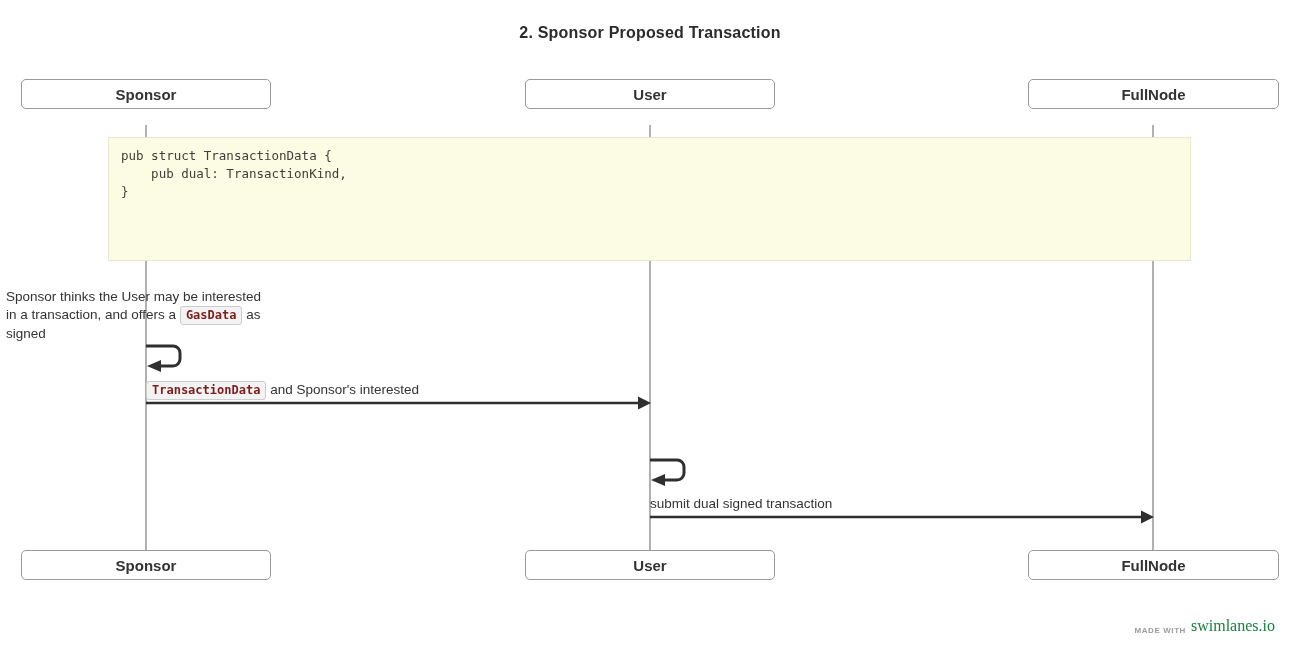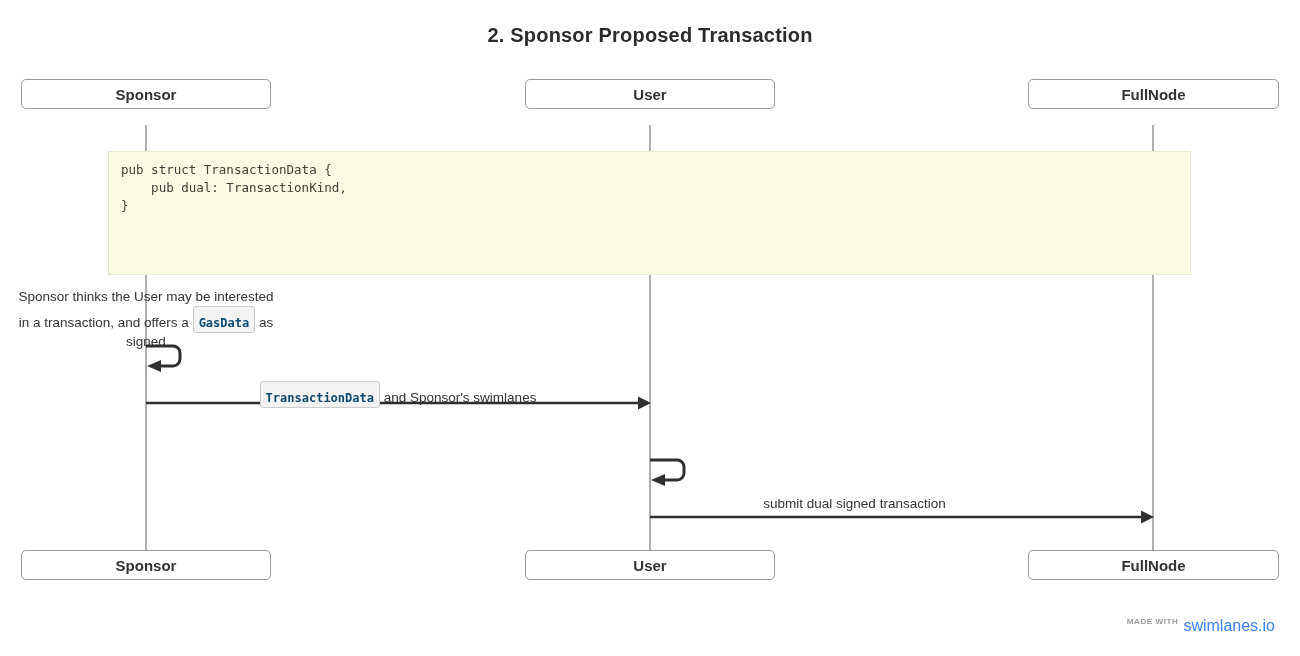--- a/index.html
+++ b/index.html
@@ -2,49 +2,49 @@
 <html><head>
 <meta charset="utf-8">
 <style>
   html,body{margin:0;padding:0;background:#ffffff;}
   .canvas{
     position:relative;width:1300px;height:656px;background:#ffffff;overflow:hidden;
     font-family:"Liberation Sans","DejaVu Sans",sans-serif;color:#333;
   }
   .title{
     position:absolute;left:0;top:24px;width:1300px;text-align:center;
-    font-size:20px;font-weight:700;color:#2b2b2b;letter-spacing:.2px;
+    font-size:16px;font-weight:700;color:#2b2b2b;letter-spacing:.2px;
   }
   svg.layer{position:absolute;left:0;top:0;z-index:1;}
   .actor-box{
     position:absolute;height:30px;background:#ffffff;border:1px solid #999;
     border-radius:5px;display:flex;align-items:center;justify-content:center;
     font-size:15px;font-weight:700;color:#333;z-index:3;box-sizing:border-box;
   }
   .note-box{
-    position:absolute;left:108px;top:151px;width:1083px;height:124px;
+    position:absolute;left:108px;top:137px;width:1083px;height:124px;
     background:#fcfce4;border:1px solid #e7e7d2;box-sizing:border-box;
     padding:9px 0 0 12px;z-index:2;
   }
   .code-line{
     font-family:"DejaVu Sans Mono","Liberation Mono",monospace;
     font-size:12.5px;line-height:18px;color:#3f3f35;white-space:pre;
   }
-  .msg-label{position:absolute;text-align:center;font-size:13.5px;color:#333;line-height:18px;z-index:2;}
+  .msg-label{position:absolute;text-align:left;font-size:13.5px;color:#333;line-height:18px;z-index:2;}
   .chip{
     display:inline-block;font-family:"DejaVu Sans Mono","Liberation Mono",monospace;
-    font-size:12px;font-weight:700;color:#0c4a6e;background:#f3f3f3;
-    border:1px solid #ccc;border-radius:3px;padding:8px 5px 1px 5px;line-height:16px;
+    font-size:12px;font-weight:700;color:#7f1d1d;background:#f3f3f3;
+    border:1px solid #ccc;border-radius:3px;padding:0 5px 1px 5px;line-height:16px;
     vertical-align:baseline;
   }
   .footer{
-    position:absolute;right:25px;top:617px;z-index:3;display:flex;align-items:flex-start;gap:5px;
+    position:absolute;right:25px;top:617px;z-index:3;display:flex;align-items:flex-end;gap:5px;
   }
   .made-with{font-size:8px;color:#9c9c9c;letter-spacing:.6px;font-weight:700;}
-  .brand{font-size:16px;color:#3b82f6;font-weight:400;cursor:pointer;}
+  .brand{font-size:16px;color:#15803d;font-weight:400;cursor:pointer;font-family:Liberation Serif, serif;}
 </style>
 </head>
 <body>
 
 <div class="canvas">
 
   <div class="title">2. Sponsor Proposed Transaction</div>
 
   <svg class="layer" width="1300" height="656" viewBox="0 0 1300 656">
 
@@ -84,21 +84,21 @@
   <div class="msg-label" style="left:6px;top:288px;width:280px;">
     <span>Sponsor thinks the User may be interested</span><br>
     <span>in a transaction, and offers a</span>
     <span class="chip">GasData</span>
     <span>as</span><br>
     <span>signed</span>
   </div>
 
   <div class="msg-label" style="left:146px;top:381px;width:504px;">
     <span class="chip">TransactionData</span>
-    <span>and Sponsor's swimlanes</span>
+    <span>and Sponsor's interested</span>
   </div>
 
 
   <div class="msg-label" style="left:650px;top:495px;width:409px;">
     <span>submit dual signed transaction</span>
   </div>
 
   <div class="actor-box" style="left:21px;top:550px;width:250px;">
     <span>Sponsor</span>
   </div>

